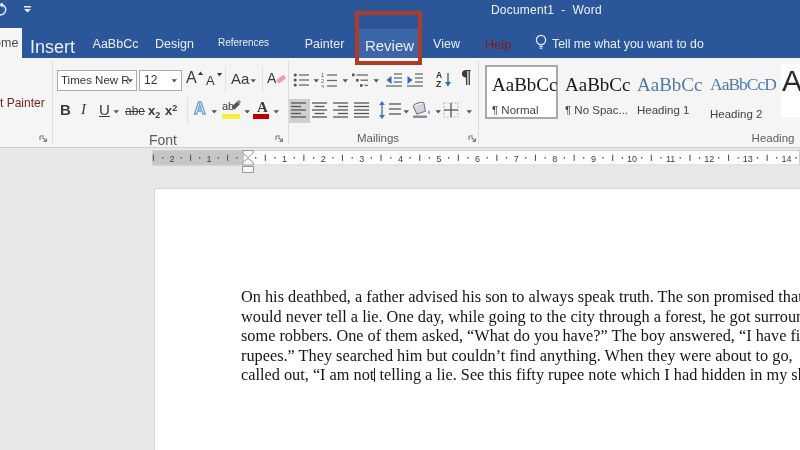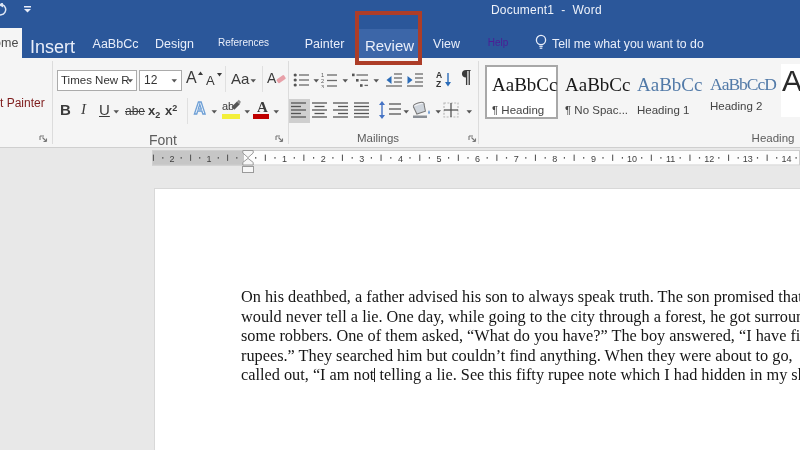--- a/index.html
+++ b/index.html
@@ -18,21 +18,21 @@
 <div class="abs" style="left:-36px;top:28px;width:58px;height:30px;background:#f5f5f5"></div>
 <div class="abs" style="left:-15px;top:28px;height:30px;line-height:30px;color:#4a4a4a;font-size:12.5px">Home</div>
 <div class="abs" style="left:359px;top:29px;width:60px;height:29px;background:#3c66a8"></div>
 <div class="abs ctr" style="left:52.5px;top:36.5px;color:#e9eefa;font-size:18px">Insert</div>
 <div class="abs ctr" style="left:115.5px;top:36.5px;color:#e9eefa;font-size:12.5px">AaBbCc</div>
 <div class="abs ctr" style="left:174.5px;top:36.5px;color:#e9eefa;font-size:12.5px">Design</div>
 <div class="abs ctr" style="left:243.5px;top:36.5px;color:#e9eefa;font-size:10px">References</div>
 <div class="abs ctr" style="left:324.5px;top:36.5px;color:#e9eefa;font-size:12.5px">Painter</div>
 <div class="abs ctr" style="left:389.5px;top:36.5px;color:#e9eefa;font-size:15px">Review</div>
 <div class="abs ctr" style="left:446.5px;top:36.5px;color:#e9eefa;font-size:12.5px">View</div>
-<div class="abs ctr" style="left:498px;top:36.5px;color:#4c1d95;font-size:10px">Help</div>
+<div class="abs ctr" style="left:498px;top:36.5px;color:#7f1d1d;font-size:13px">Help</div>
 <svg style="position:absolute;left:533px;top:33px" width="16" height="18">
     <circle cx="8" cy="7" r="4.6" fill="none" stroke="#e9eefa" stroke-width="1.3"></circle>
     <line x1="6.3" y1="13.3" x2="9.7" y2="13.3" stroke="#e9eefa" stroke-width="1.2"></line>
     <line x1="6.7" y1="15.2" x2="9.3" y2="15.2" stroke="#e9eefa" stroke-width="1.2"></line>
   </svg>
 <div class="abs" style="left:552px;top:36.5px;color:#e9eefa;font-size:12.3px">Tell me what you want to do</div>
 <div class="abs" style="left:0;top:58px;width:800px;height:89px;background:#f5f5f5;border-bottom:1px solid #cfcfcf;box-sizing:content-box"></div>
 <div class="abs" style="left:52px;top:61px;width:1px;height:83px;background:#dcdcdc"></div>
 <div class="abs" style="left:288px;top:61px;width:1px;height:83px;background:#dcdcdc"></div>
 <div class="abs" style="left:478px;top:61px;width:1px;height:83px;background:#dcdcdc"></div>
@@ -217,27 +217,27 @@
 <svg style="position:absolute;left:465px;top:108px" width="9" height="8">
     <path d="M 1.5 2.2 L 7 2.2 L 4.25 5.4 Z" fill="#555"></path>
   </svg>
 <div class="abs ctr" style="left:378px;top:132px;color:#5d5d5d;font-size:11.5px">Mailings</div>
 <svg style="position:absolute;left:468px;top:134px" width="10" height="10">
     <path d="M 1 2 L 5 2 M 1 2 L 1 6" stroke="#777" stroke-width="1.1" fill="none"></path>
     <path d="M 3.5 3.5 L 7.5 7.5 M 7.5 7.5 L 7.5 4.5 M 7.5 7.5 L 4.5 7.5" stroke="#777" stroke-width="1.1" fill="none"></path>
   </svg>
 <div class="abs" style="left:484.5px;top:65px;width:73px;height:53.5px;border:2px solid #a8a8a8;background:#fff;box-sizing:border-box"></div>
 <div class="abs" style="left:492px;top:74px;color:#1a1a1a;font-size:19px;font-family:'Liberation Serif',serif;white-space:nowrap">AaBbCc</div>
-<div class="abs" style="left:492px;top:104px;color:#444;font-size:11.5px;white-space:nowrap">¶ Heading</div>
+<div class="abs" style="left:492px;top:104px;color:#444;font-size:11.5px;white-space:nowrap">¶ Normal</div>
 <div class="abs" style="left:565px;top:74px;color:#1a1a1a;font-size:19px;font-family:'Liberation Serif',serif;white-space:nowrap">AaBbCc</div>
 <div class="abs" style="left:565px;top:104px;color:#444;font-size:11.5px;white-space:nowrap">¶ No Spac...</div>
 <div class="abs" style="left:637px;top:74px;color:#527aa8;font-size:19px;font-family:'Liberation Serif',serif;white-space:nowrap">AaBbCc</div>
 <div class="abs" style="left:637px;top:104px;color:#444;font-size:11.5px;white-space:nowrap">Heading 1</div>
 <div class="abs" style="left:710px;top:74px;color:#527aa8;font-size:17.5px;font-family:'Liberation Serif',serif;white-space:nowrap"><span style="letter-spacing:-1px">AaBbCcD</span></div>
-<div class="abs" style="left:710px;top:100px;color:#444;font-size:11.5px;white-space:nowrap">Heading 2</div>
+<div class="abs" style="left:710px;top:108px;color:#444;font-size:11.5px;white-space:nowrap">Heading 2</div>
 <div class="abs" style="left:781px;top:64px;width:19px;height:53px;background:#fff"></div>
 <div class="abs" style="left:782px;top:64px;color:#2a2a2a;font-size:30px;font-family:'Liberation Sans',sans-serif">A</div>
 <div class="abs ctr" style="left:773px;top:132px;color:#5d5d5d;font-size:11.5px">Heading</div>
 <svg width="648" height="15.5" style="position:absolute;left:152px;top:150px">
     <rect x="0" y="0" width="92" height="15.5" fill="#c6c6c6"></rect>
     <rect x="92" y="0" width="556" height="15.5" fill="#fdfdfd"></rect>
     <rect x="0.5" y="0.5" width="647" height="14.5" fill="none" stroke="#cfcfcf" stroke-width="1"></rect>
     <rect x="103.1" y="7.0" width="1.2" height="1.7" fill="#5a5a5a"></rect>
     <rect x="112.8" y="4.6" width="1.1" height="6.3" fill="#5a5a5a"></rect>
     <rect x="122.4" y="7.0" width="1.2" height="1.7" fill="#5a5a5a"></rect>

